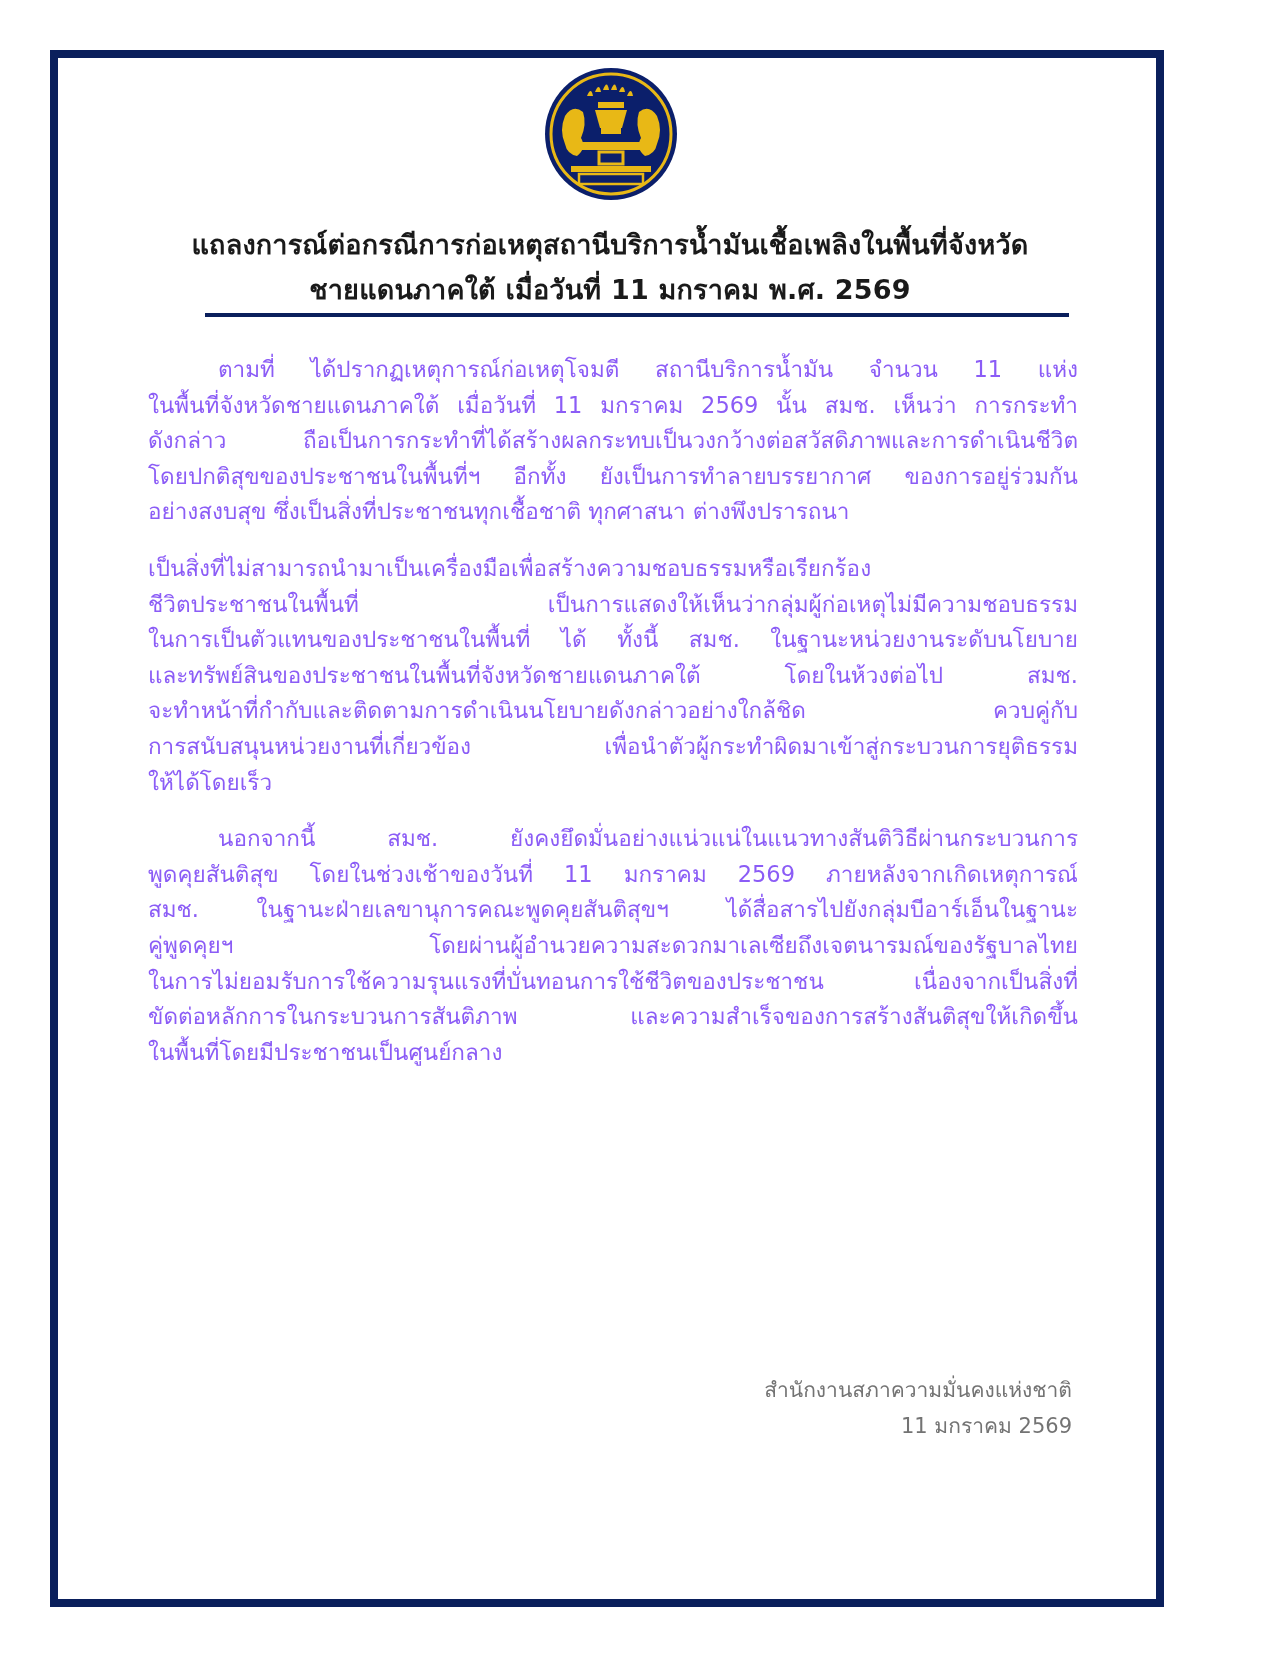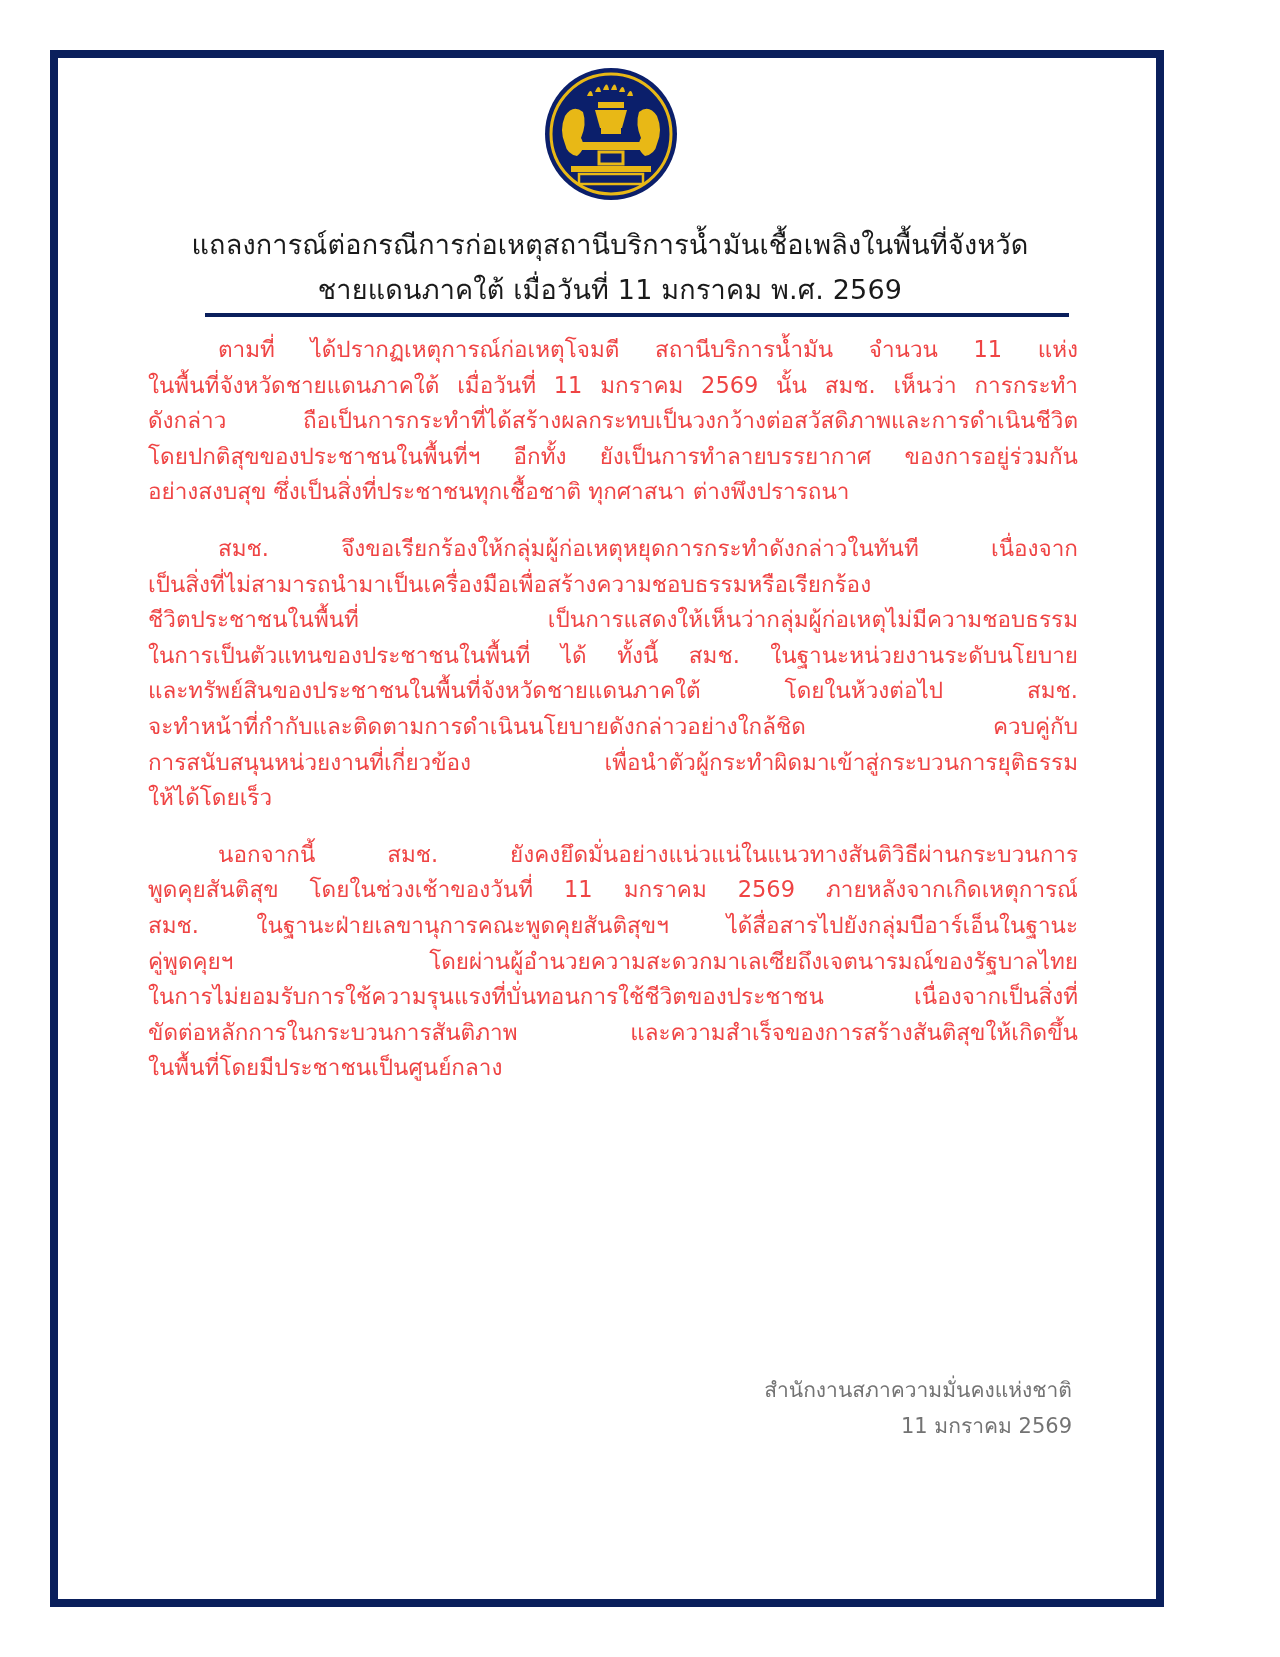--- a/index.html
+++ b/index.html
@@ -2,24 +2,24 @@
 <html><head>
 <meta charset="utf-8">
 <style>
   html, body { margin: 0; padding: 0; background: #ffffff; }
   body { width: 1280px; height: 1657px; position: relative; overflow: hidden;
          font-family: "DejaVu Sans", "Liberation Sans", sans-serif; color: #1a1a1a; }
   .frame { position: absolute; left: 50px; top: 50px; width: 1098px; height: 1541px;
            border: 8px solid #0a1f5c; background: #ffffff; }
   .seal { position: absolute; left: 543px; top: 66px; width: 136px; height: 136px; }
   .title { position: absolute; left: 90px; top: 222px; width: 1040px; text-align: center;
-           font-weight: normal; font-size: 27px; line-height: 45px; color: #1a1a1a; letter-spacing: 0.2px; }
+           font-weight: bold; font-size: 27px; line-height: 45px; color: #1a1a1a; letter-spacing: 0.2px; }
   .title-rule { position: absolute; left: 205px; top: 313px; width: 864px; height: 4px; background: #0a1f5c; }
-  .body { position: absolute; left: 148px; top: 332px; width: 930px; font-size: 22.5px;
-          line-height: 35.6px; text-align: justify; color: #ef4444; }
+  .body { position: absolute; left: 148px; top: 352px; width: 930px; font-size: 22.5px;
+          line-height: 35.6px; text-align: justify; color: #8b5cf6; }
   .para { margin: 0 0 21px 0; }
   .para .line { display: block; text-align: justify; text-align-last: justify; white-space: nowrap; }
   .para .line.last { text-align-last: left; }
   .para .line.indent { padding-left: 70px; }
   .signature { position: absolute; right: 208px; top: 1372px; text-align: right;
                font-size: 21px; line-height: 36px; color: #737373; }
 </style>
 </head>
 <body>
 
@@ -62,21 +62,20 @@
 
 <div class="body">
   <div class="para">
     <span class="line indent">ตามที่ ได้ปรากฏเหตุการณ์ก่อเหตุโจมตี  สถานีบริการน้ำมัน  จำนวน 11 แห่ง</span>
     <span class="line">ในพื้นที่จังหวัดชายแดนภาคใต้  เมื่อวันที่ 11 มกราคม 2569 นั้น สมช. เห็นว่า การกระทำ</span>
     <span class="line">ดังกล่าว ถือเป็นการกระทำที่ได้สร้างผลกระทบเป็นวงกว้างต่อสวัสดิภาพและการดำเนินชีวิต</span>
     <span class="line">โดยปกติสุขของประชาชนในพื้นที่ฯ อีกทั้ง ยังเป็นการทำลายบรรยากาศ ของการอยู่ร่วมกัน</span>
     <span class="line last">อย่างสงบสุข ซึ่งเป็นสิ่งที่ประชาชนทุกเชื้อชาติ  ทุกศาสนา ต่างพึงปรารถนา</span>
   </div>
   <div class="para">
-    <span class="line indent">สมช. จึงขอเรียกร้องให้กลุ่มผู้ก่อเหตุหยุดการกระทำดังกล่าวในทันที เนื่องจาก</span>
     <span class="line">เป็นสิ่งที่ไม่สามารถนำมาเป็นเครื่องมือเพื่อสร้างความชอบธรรมหรือเรียกร้อง</span>
     <span class="line">ชีวิตประชาชนในพื้นที่ เป็นการแสดงให้เห็นว่ากลุ่มผู้ก่อเหตุไม่มีความชอบธรรม</span>
     <span class="line">ในการเป็นตัวแทนของประชาชนในพื้นที่  ได้  ทั้งนี้ สมช. ในฐานะหน่วยงานระดับนโยบาย</span>
     <span class="line">และทรัพย์สินของประชาชนในพื้นที่จังหวัดชายแดนภาคใต้  โดยในห้วงต่อไป  สมช.</span>
     <span class="line">จะทำหน้าที่กำกับและติดตามการดำเนินนโยบายดังกล่าวอย่างใกล้ชิด  ควบคู่กับ</span>
     <span class="line">การสนับสนุนหน่วยงานที่เกี่ยวข้อง  เพื่อนำตัวผู้กระทำผิดมาเข้าสู่กระบวนการยุติธรรม</span>
     <span class="line last">ให้ได้โดยเร็ว</span>
   </div>
   <div class="para">
     <span class="line indent">นอกจากนี้ สมช. ยังคงยึดมั่นอย่างแน่วแน่ในแนวทางสันติวิธีผ่านกระบวนการ</span>

